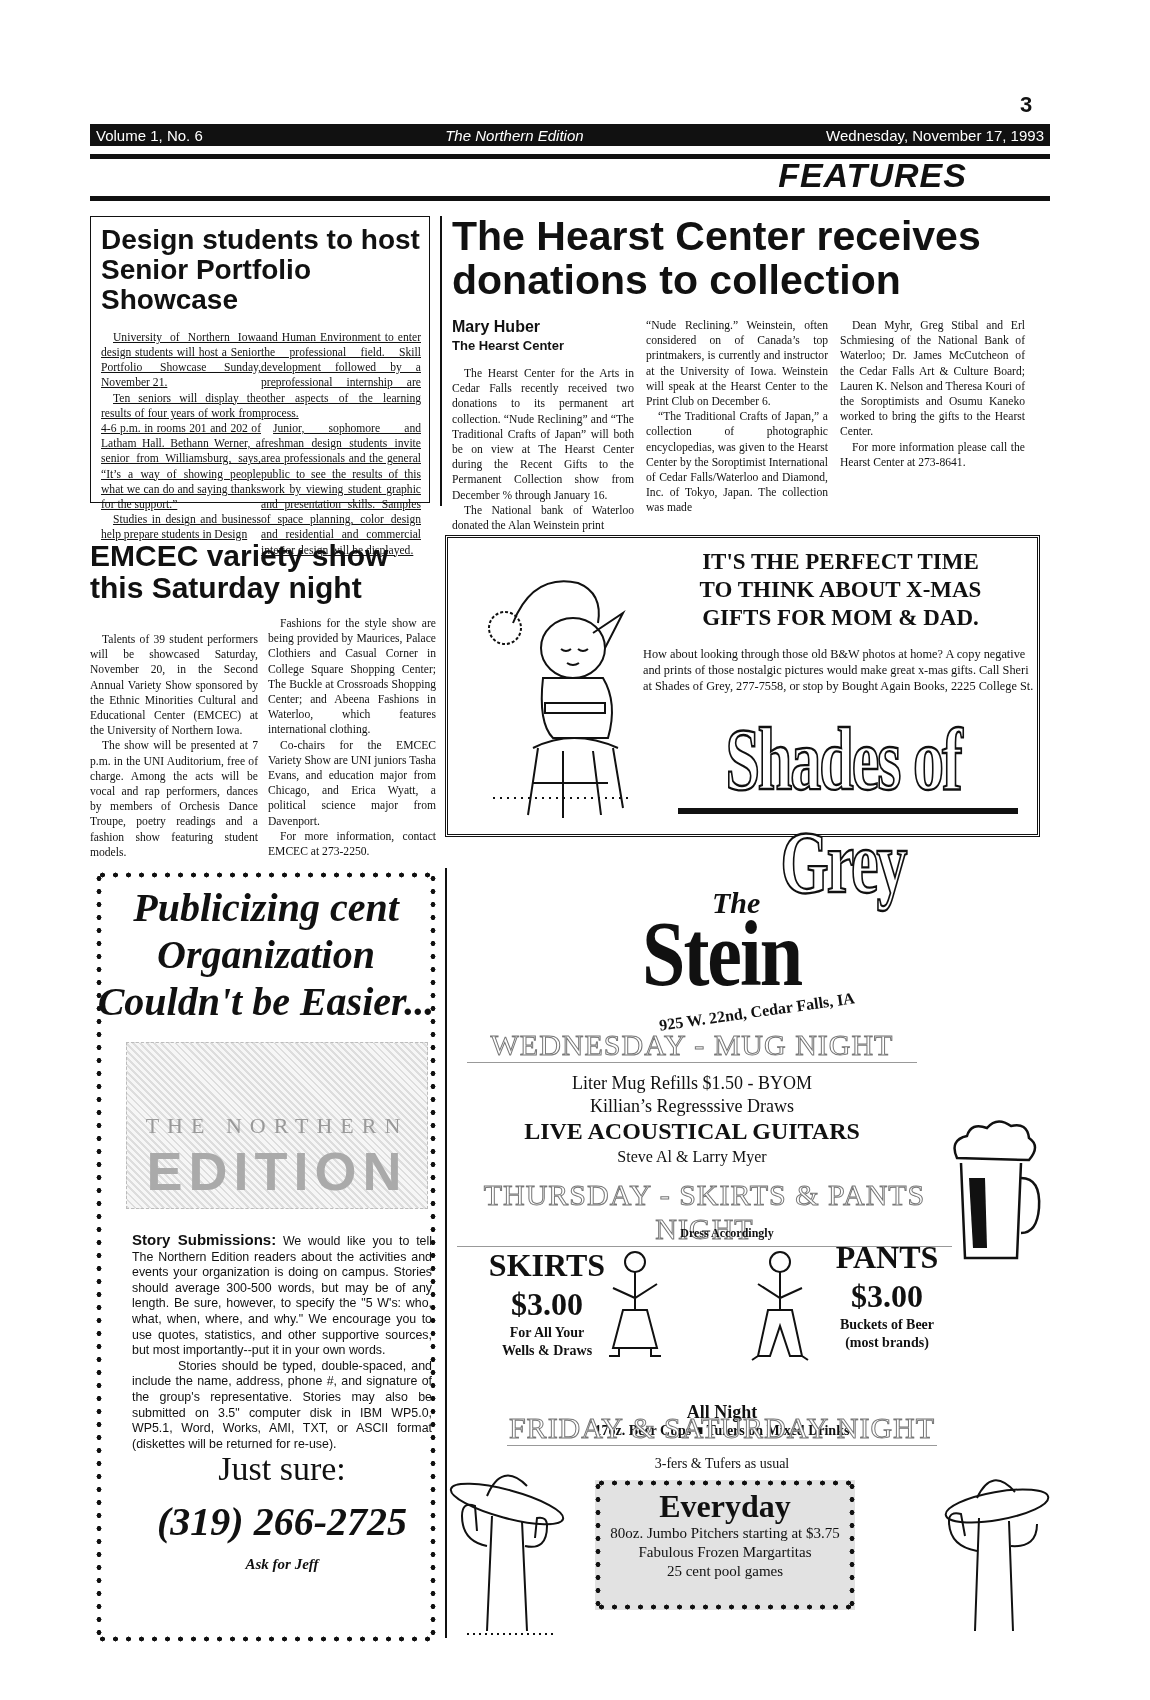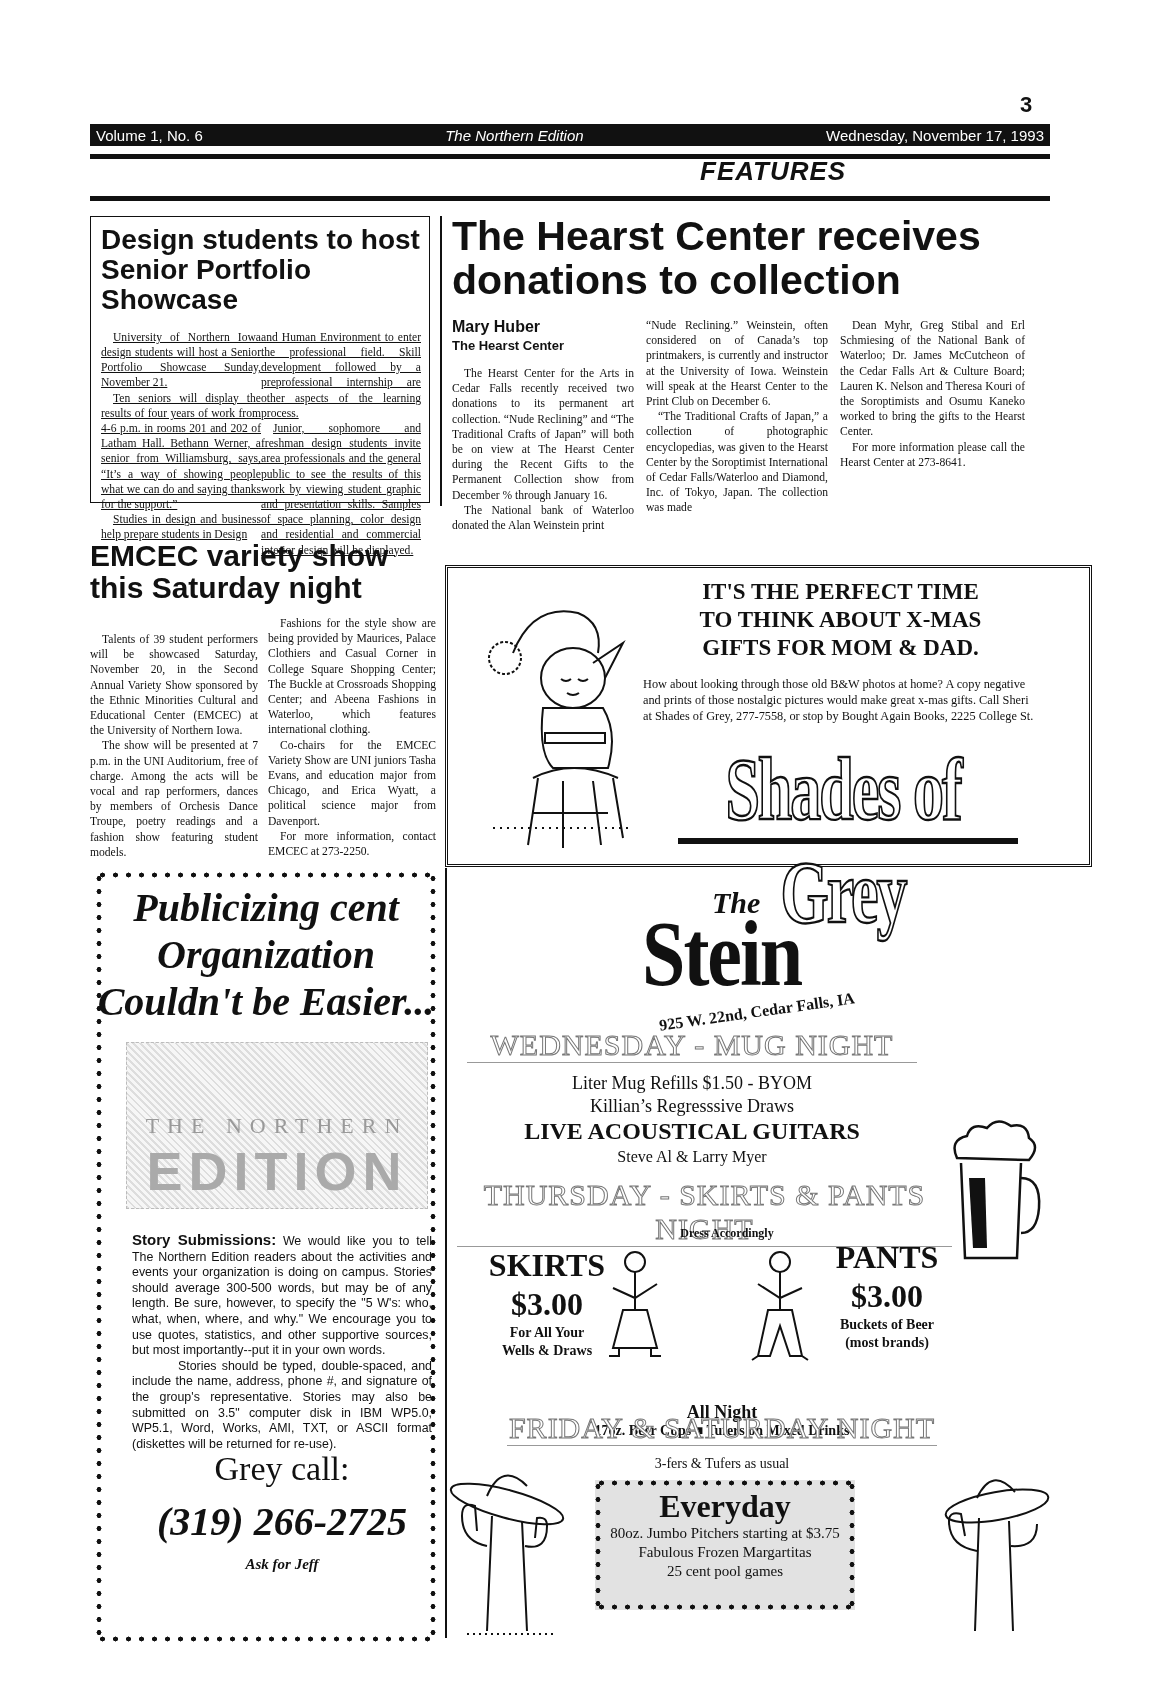--- a/index.html
+++ b/index.html
@@ -2,21 +2,21 @@
 <html><head>
 <meta charset="utf-8">
 <style>
   html,body{margin:0;padding:0;background:#fff;}
   body{width:1150px;height:1700px;position:relative;overflow:hidden;color:#111;font-family:"Liberation Serif",serif;}
   .abs{position:absolute;}
   .page-num{left:1020px;top:92px;font-family:"Liberation Sans",sans-serif;font-weight:bold;font-size:22px;}
   .masthead{left:90px;top:124px;width:960px;height:22px;background:#111;color:#fff;font-family:"Liberation Sans",sans-serif;font-size:15px;display:flex;justify-content:space-between;align-items:center;padding:0 6px;box-sizing:border-box;}
   .masthead .center{font-style:italic;}
   .rule-thick{left:90px;top:154px;width:960px;height:5px;background:#111;}
-  .section-title{left:700px;top:156px;width:345px;text-align:left;font-family:"Liberation Sans",sans-serif;font-weight:bold;font-style:italic;font-size:26px;letter-spacing:1px;}
+  .section-title{left:700px;top:156px;width:345px;text-align:center;font-family:"Liberation Sans",sans-serif;font-weight:bold;font-style:italic;font-size:34px;letter-spacing:1px;}
   .rule-thick2{left:90px;top:196px;width:960px;height:5px;background:#111;}
 
   .box1{left:90px;top:216px;width:340px;height:287px;border:1.5px solid #111;box-sizing:border-box;}
   .headline{font-family:"Liberation Sans",sans-serif;font-weight:bold;color:#111;line-height:1.08;}
   .box1 .headline{font-size:28px;padding:8px 8px 0 10px;}
   .cols2{display:flex;padding:14px 8px 0 10px;text-decoration:underline;}
   .col{flex:1;font-size:11.6px;line-height:15.2px;text-align:justify;}
   .col p{margin:0;text-indent:12px;}
   .col p.noind{text-indent:0;}
 
@@ -26,21 +26,21 @@
   .hearst-byline .o{font-size:13px;margin-top:2px;}
   .hearst-c1{left:452px;top:366px;width:182px;}
   .hearst-c2{left:646px;top:318px;width:182px;}
   .hearst-c3{left:840px;top:318px;width:185px;}
   .vrule{left:440px;top:216px;width:1.5px;height:290px;background:#111;}
 
   .emcec-head{left:90px;top:540px;width:350px;font-size:30px;}
   .emcec-c1{left:90px;top:632px;width:168px;}
   .emcec-c2{left:268px;top:616px;width:168px;}
 
-  .adbox{left:445px;top:565px;width:647px;height:302px;border:3px double #111;box-sizing:border-box;}
+  .adbox{left:445px;top:535px;width:595px;height:302px;border:3px double #111;box-sizing:border-box;}
   .ad-title{left:195px;top:10px;width:395px;text-align:center;font-family:"Liberation Serif",serif;font-weight:bold;font-size:23px;line-height:28px;}
   .ad-body{left:195px;top:108px;width:395px;font-size:12.3px;line-height:16px;}
   .shades{left:225px;top:170px;width:340px;text-align:center;font-family:"Liberation Serif",serif;font-weight:bold;font-size:62px;letter-spacing:-2px;transform:scaleY(1.45);transform-origin:top center;color:#fff;-webkit-text-stroke:1.6px #111;}
   .shades-bar{left:230px;top:270px;width:340px;height:6px;background:#111;}
   .elf{left:35px;top:15px;width:160px;height:270px;}
 
   .pubbox{left:96px;top:872px;width:340px;height:770px;}
   .dots-h{position:absolute;height:6px;background-image:radial-gradient(circle,#111 2.4px,transparent 2.6px);background-size:13px 6px;background-repeat:repeat-x;}
   .dots-v{position:absolute;width:6px;background-image:radial-gradient(circle,#111 2.4px,transparent 2.6px);background-size:6px 13px;background-repeat:repeat-y;}
   .pub-title{left:0;top:12px;width:340px;text-align:center;font-family:"Liberation Serif",serif;font-weight:bold;font-style:italic;font-size:40px;line-height:47px;}
@@ -195,21 +195,21 @@
     <div>Couldn't be Easier...</div>
   </div>
   <div class="abs masthead-art">
     <div class="t1">THE NORTHERN</div>
     <div class="t2">EDITION</div>
   </div>
   <div class="abs sub-text">
     <p><span class="lead">Story Submissions:</span> <span>We would like you to tell The Northern Edition readers about the activities and events your organization is doing on campus. Stories should average 300-500 words, but may be of any length. Be sure, however, to specify the "5 W's: who, what, when, where, and why." We encourage you to use quotes, statistics, and other supportive sources, but most importantly--put it in your own words.</span></p>
     <p class="ind">Stories should be typed, double-spaced, and include the name, address, phone #, and signature of the group's representative. Stories may also be submitted on 3.5" computer disk in IBM WP5.0, WP5.1, Word, Works, AMI, TXT, or ASCII format (diskettes will be returned for re-use).</p>
   </div>
-  <div class="abs just-call">Grey call:</div>
+  <div class="abs just-call">Just sure:</div>
   <div class="abs phone">(319) 266-2725</div>
   <div class="abs askfor">Ask for Jeff</div>
 </div>
 
 <div class="abs steinbox">
   <div class="abs stein-logo">
     <div class="the">The</div>
     <div class="name">Stein</div>
   </div>
   <div class="abs stein-addr">925 W. 22nd, Cedar Falls, IA</div>

